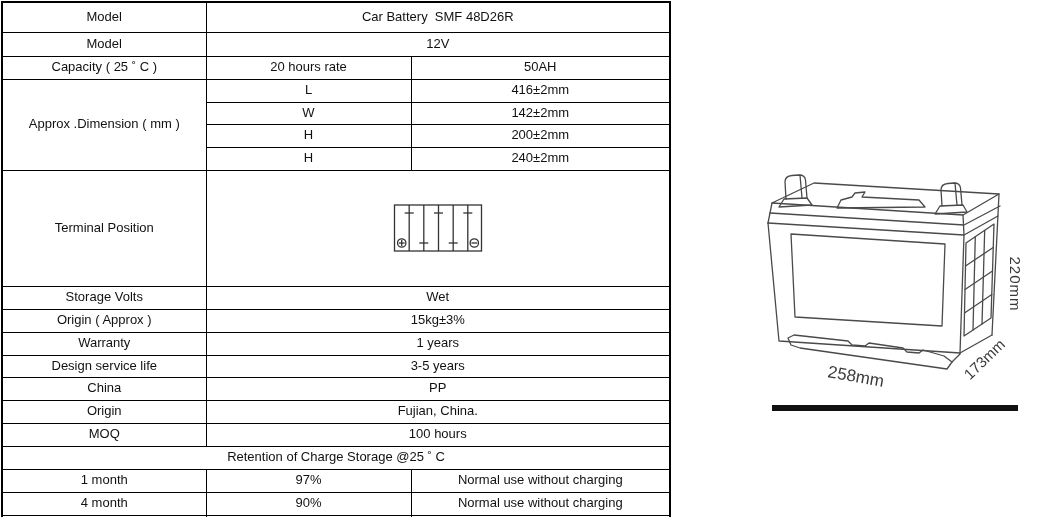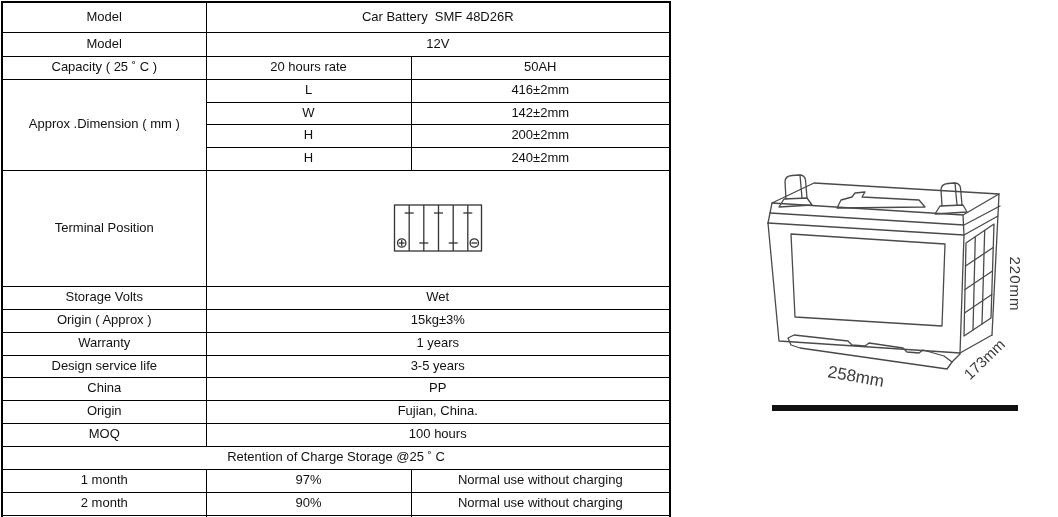--- a/index.html
+++ b/index.html
@@ -145,21 +145,21 @@
     </tr>
     <tr class="h23">
       <td class="bold" colspan="3">Retention of Charge Storage @25 ˚ C</td>
     </tr>
     <tr class="h23">
       <td class="lbl">1 month</td>
       <td>97%</td>
       <td>Normal use without charging</td>
     </tr>
     <tr class="h23">
-      <td class="lbl">2 month</td>
+      <td class="lbl">4 month</td>
       <td>90%</td>
       <td>Normal use without charging</td>
     </tr>
     <tr class="h53">
       <td class="lbl">6 month</td>
       <td>80%</td>
       <td class="multiline">
         
         
         

